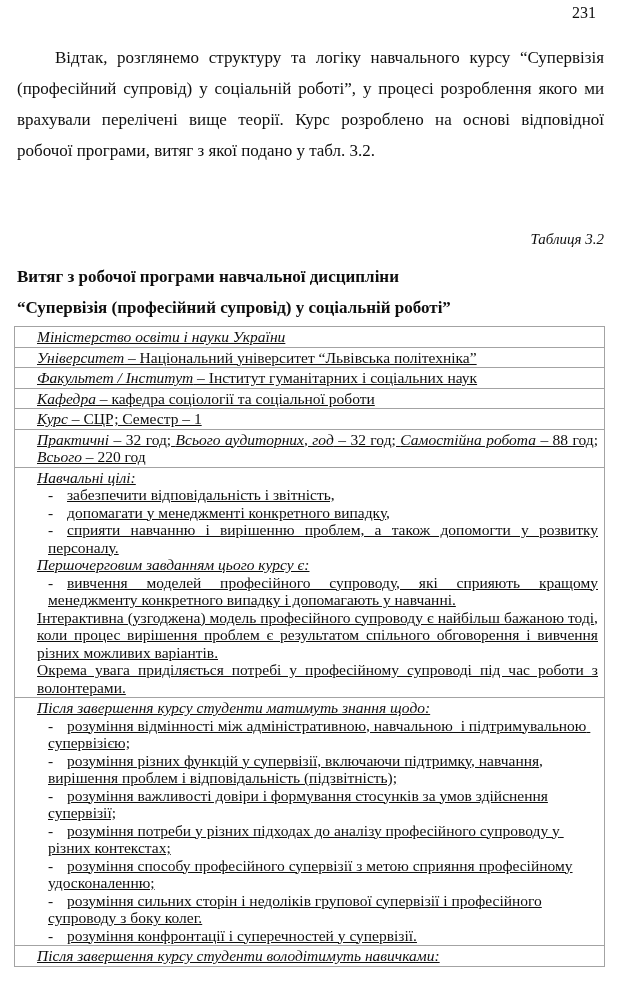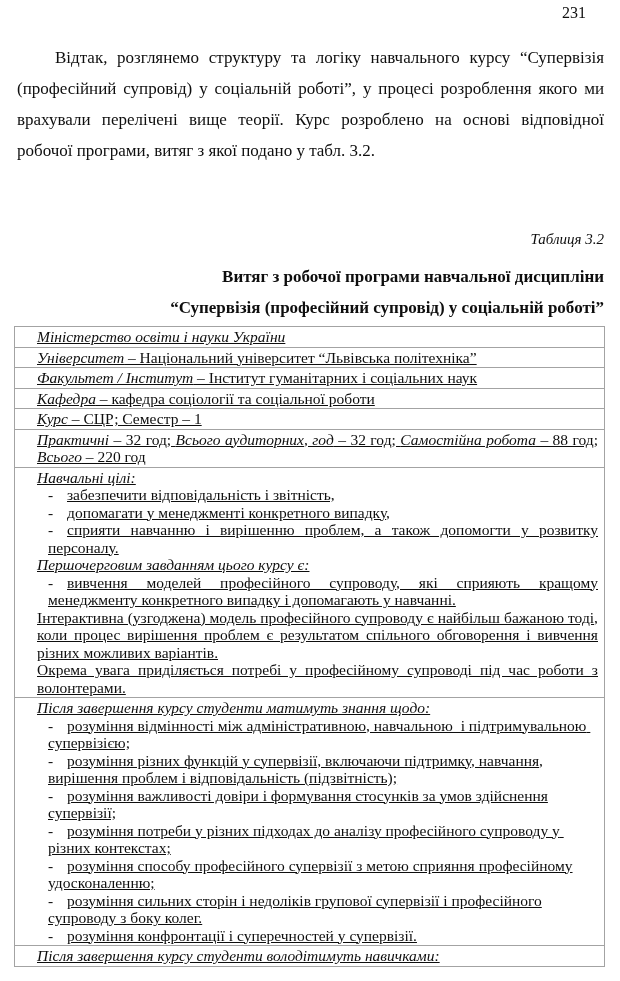--- a/index.html
+++ b/index.html
@@ -5,36 +5,36 @@
   html, body { margin: 0; padding: 0; }
   body {
     width: 620px; height: 981px;
     background: #ffffff;
     color: #0e0e0e;
     font-family: "Liberation Serif", serif;
     position: relative;
     overflow: hidden;
   }
   .page-number {
-    position: absolute; top: 4px; right: 34px;
+    position: absolute; top: 4px; right: 24px;
     font-size: 16px; line-height: 18px;
   }
   .intro {
     margin: 42px 16px 0 17px;
     font-size: 17px; line-height: 31px;
     text-align: justify; text-indent: 38px;
   }
   .caption {
     margin: 62px 16px 0 0;
     text-align: right; font-style: italic;
     font-size: 15px; line-height: 22px;
   }
   .titles { margin: 11px 16px 0 17px; }
   .ttl {
-    text-align: right; font-weight: bold;
+    text-align: left; font-weight: bold;
     font-size: 17px; line-height: 31px;
   }
   table.program {
     margin: 3px 0 0 14px;
     width: 591px;
     border-collapse: collapse;
     font-size: 15.5px; line-height: 17.5px;
     table-layout: fixed;
   }
   table.program td {

